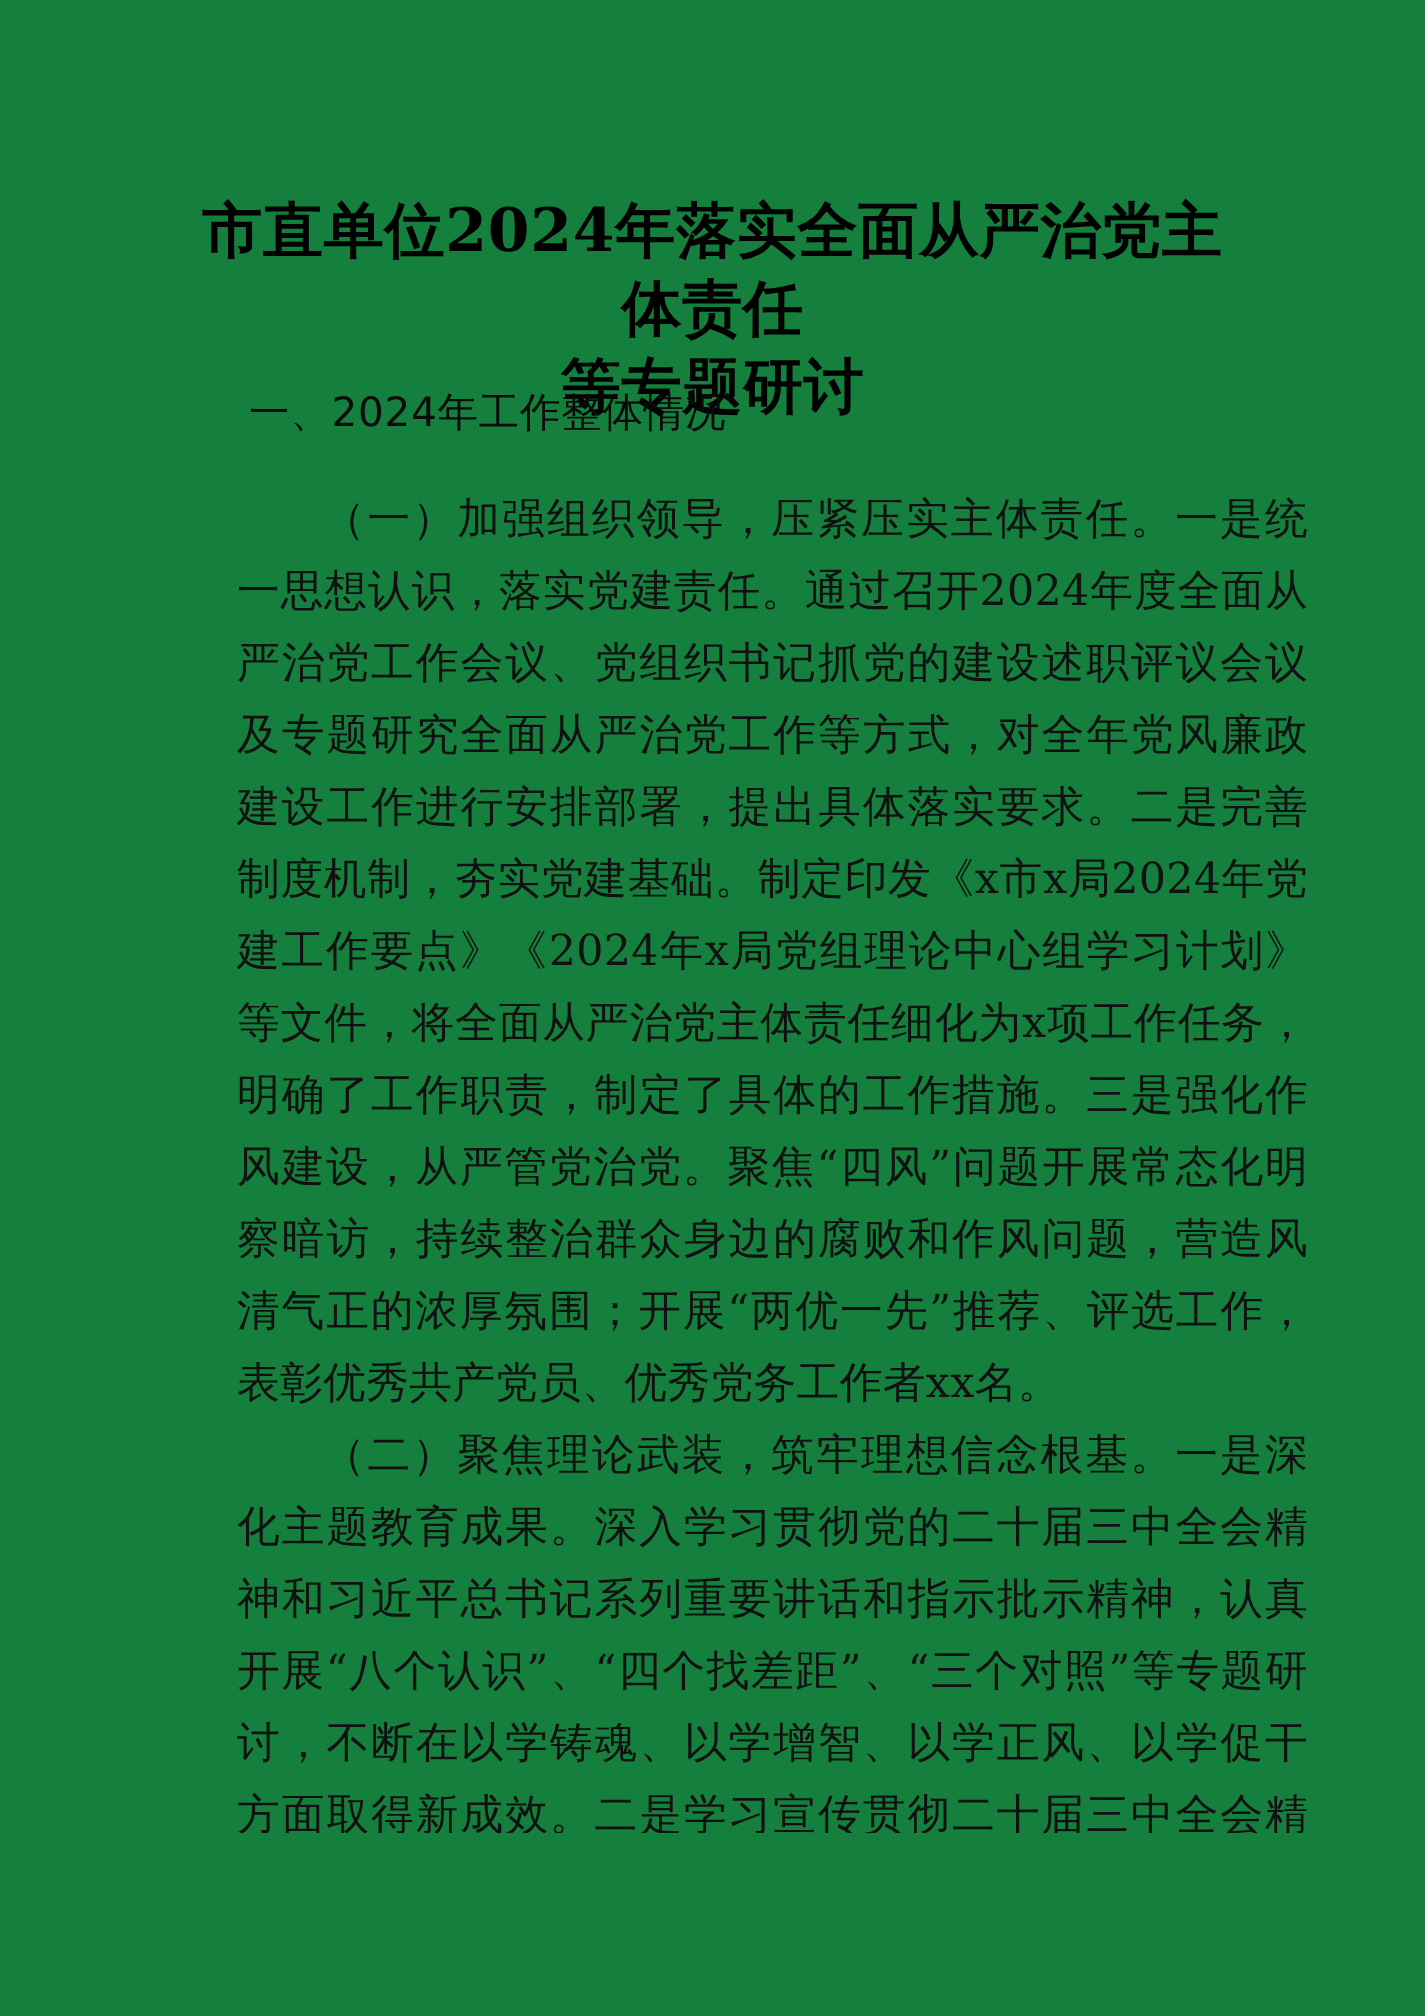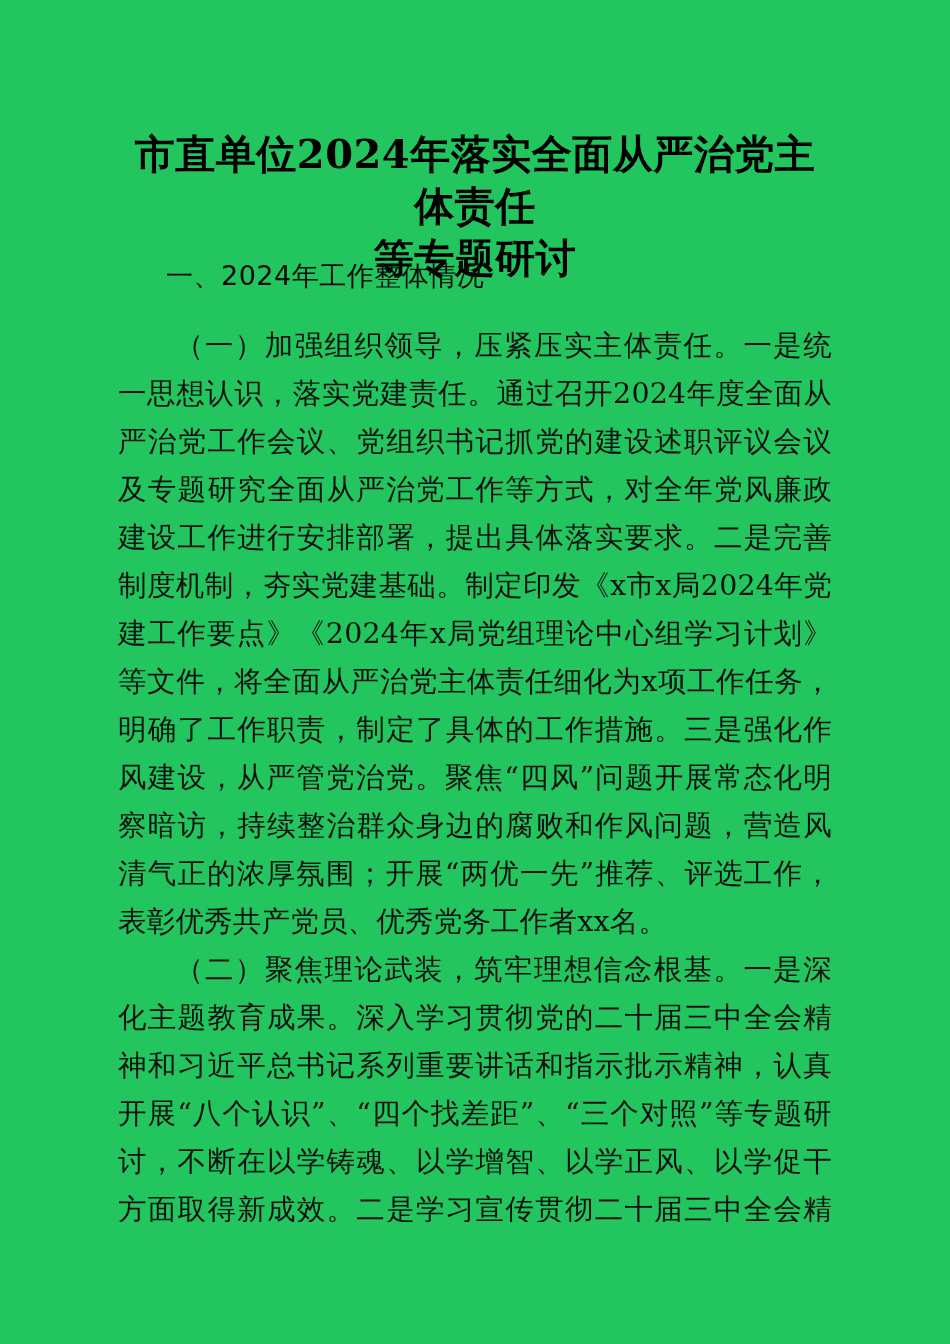--- a/index.html
+++ b/index.html
@@ -16,21 +16,21 @@
     font-family: "DejaVu Serif", serif;
     -webkit-font-smoothing: antialiased;
   }
 
   .page {
     position: absolute;
     top: 0;
     left: 0;
     width: 950px;
     height: 1344px;
-    background: #22c55e;
+    background: #15803d;
     box-sizing: border-box;
   }
 
   
   .doc-title {
     position: absolute;
     left: 118px;
     top: 128px;
     width: 714px;
     text-align: center;
@@ -81,20 +81,21 @@
   }
 
   .para + .para {
     margin-top: 0;
   }
 
   
   .body-block {
     max-height: 900px;
     overflow: hidden;
+    margin-left: 40px;
   }
 </style>
 </head>
 <body>
 
 <div class="page">
 
   <div class="doc-title">
     <div>市直单位2024年落实全面从严治党主体责任</div>
     <div>等专题研讨</div>

